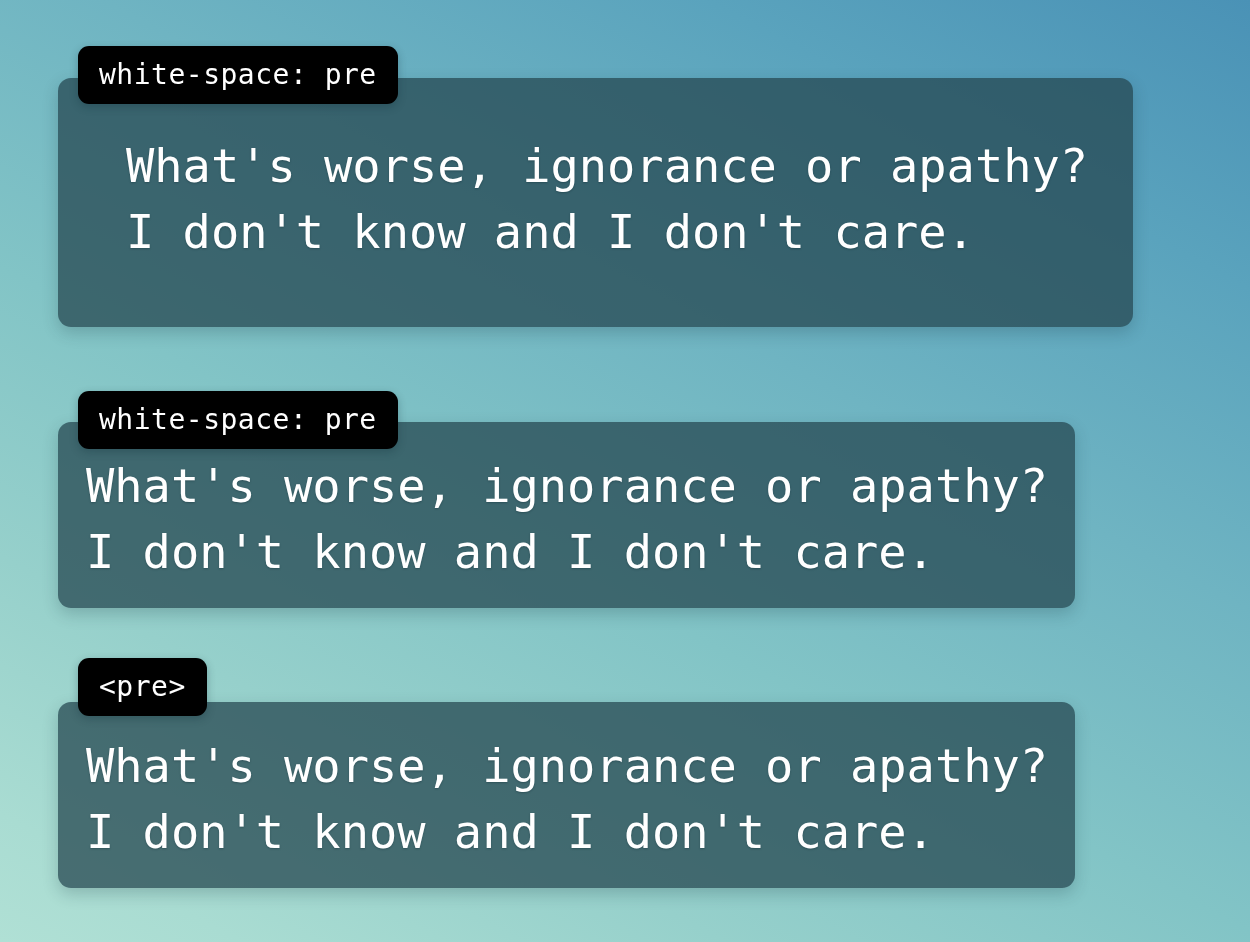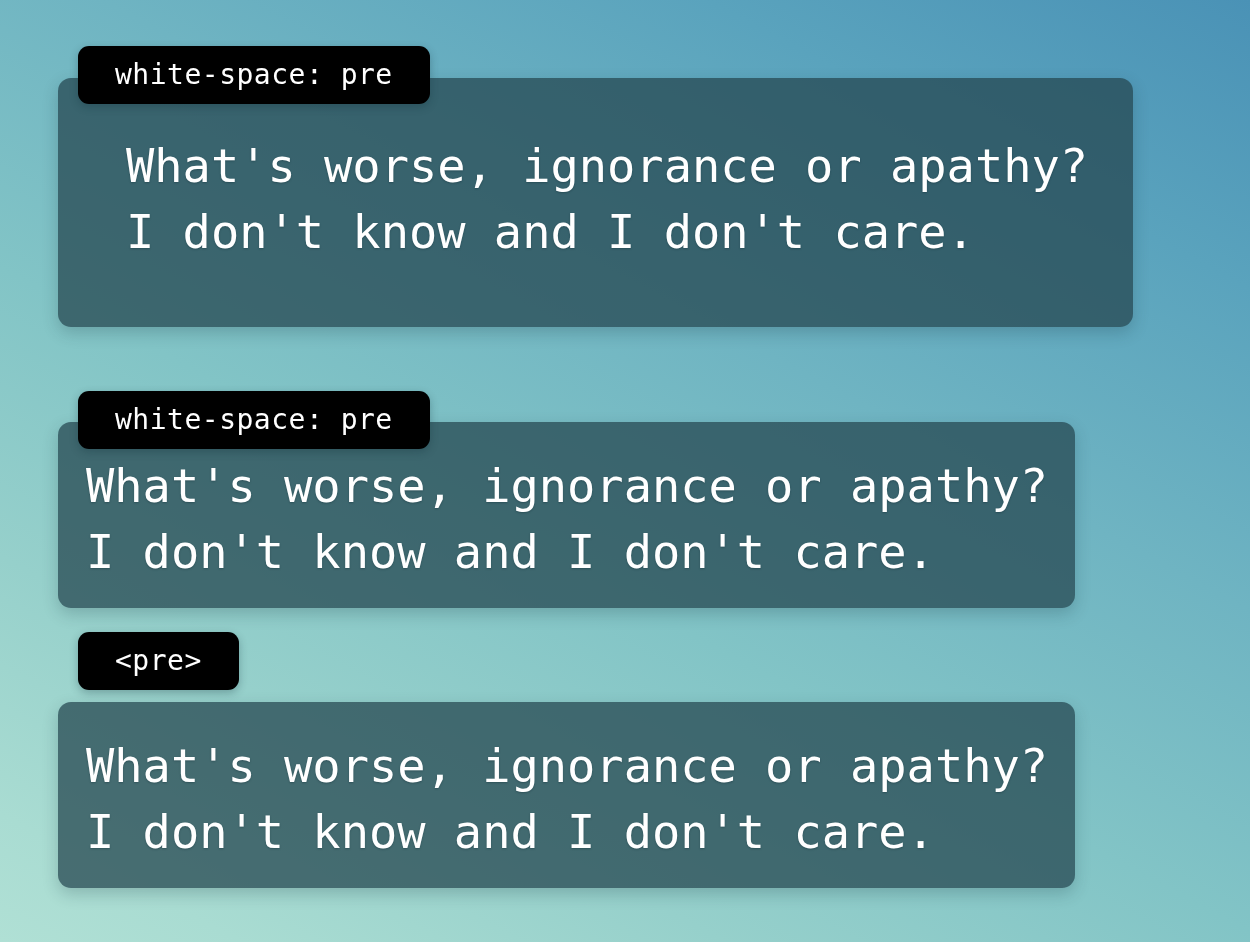--- a/index.html
+++ b/index.html
@@ -91,30 +91,30 @@
     box-sizing: border-box;
     display: flex;
     align-items: center;
     background: #000000;
     color: #ffffff;
     border-radius: 11px;
     font-family: "DejaVu Sans Mono", monospace;
     font-size: 28px;
     line-height: 1;
     letter-spacing: 0.5px;
-    padding: 0 37px;
+    padding: 0 21px;
     height: 58px;
     white-space: pre;
     box-shadow: 0 3px 9px rgba(15, 45, 55, 0.30);
     z-index: 5;
   }
 
   #badge-1 { left: 78px; top: 46px; }
   #badge-2 { left: 78px; top: 391px; }
-  #badge-3 { left: 78px; top: 632px; }
+  #badge-3 { left: 78px; top: 658px; }
 </style>
 </head>
 <body>
 
 <div id="stage">
 
   <div class="block" id="block-1">
     <pre class="code">What's worse, ignorance or apathy?
 I don't know and I don't care.</pre>
   </div>

